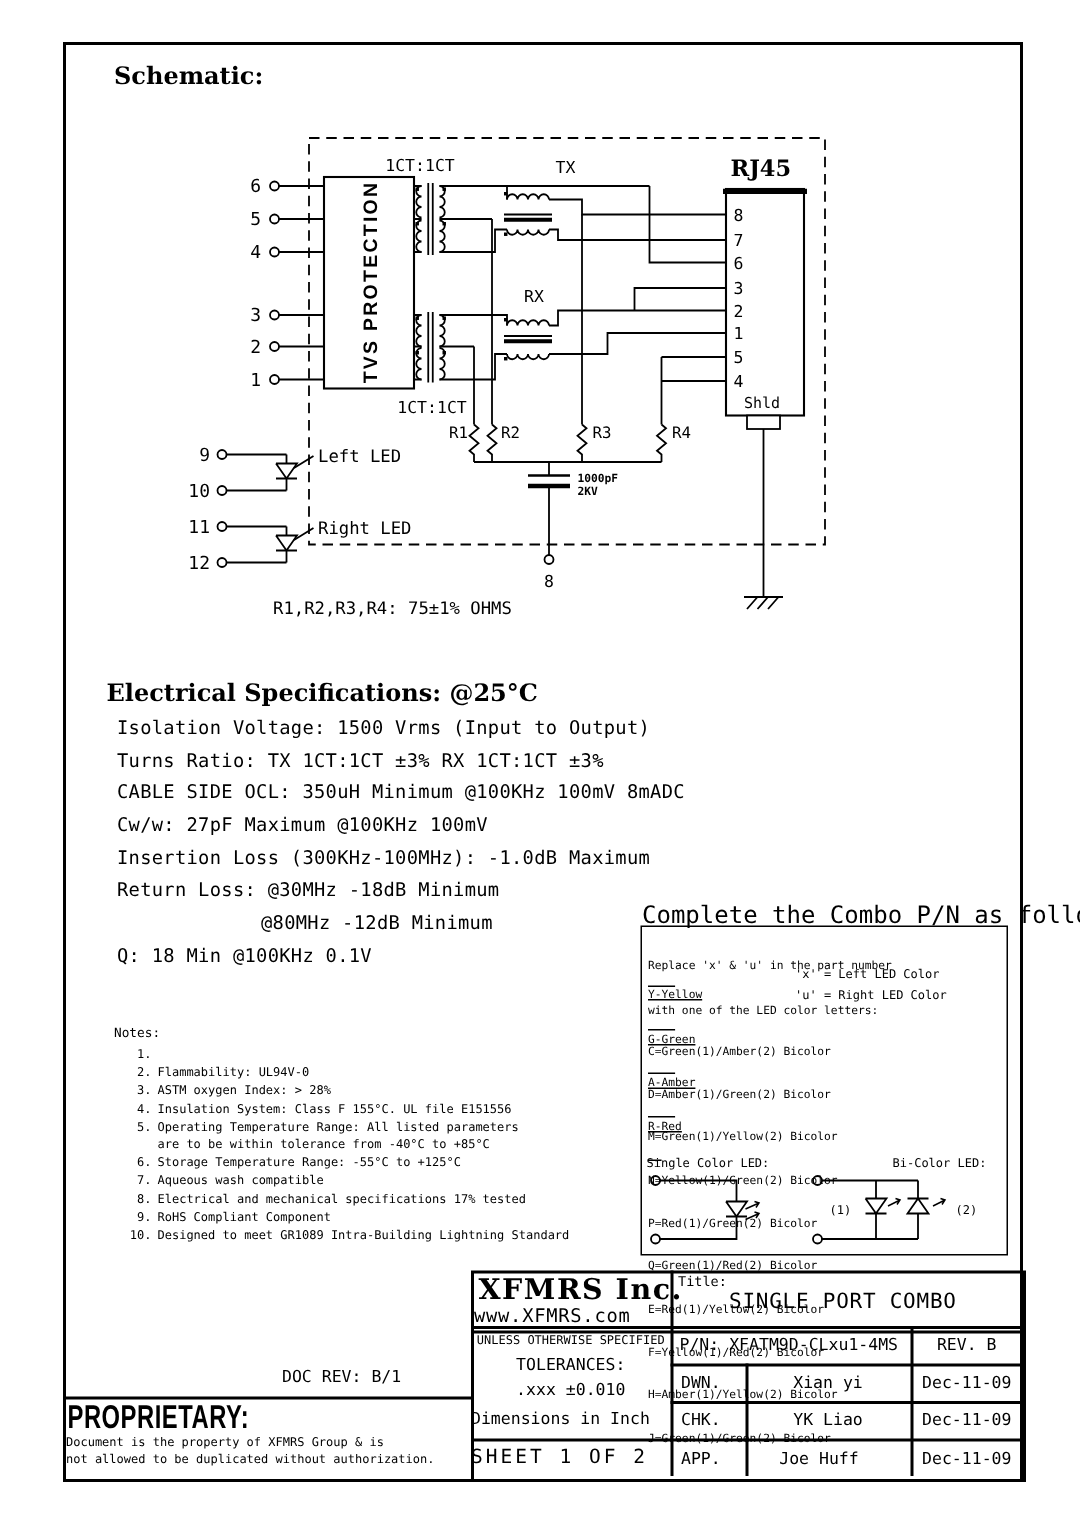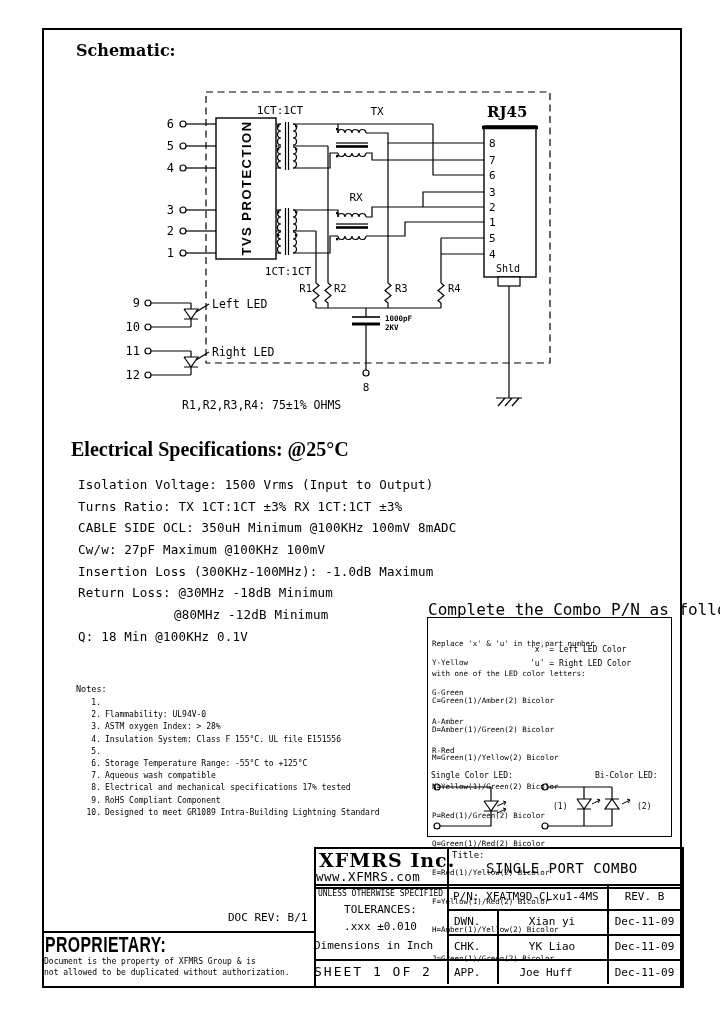--- a/index.html
+++ b/index.html
@@ -208,21 +208,21 @@
     <text class="smono" font-size="12" text-anchor="end" x="140" y="355">11</text>
     <text class="smono" font-size="12" text-anchor="end" x="140" y="379">12</text>
     <text class="smono" font-size="11.5" x="212" y="308">Left LED</text>
     <text class="smono" font-size="11.5" x="212" y="356">Right LED</text>
   </svg>
 
   <div class="abs serifb" style="left:76px;top:41px;font-size:16px;">Schematic:</div>
 
   <div class="abs mono" style="left:182px;top:398px;font-size:11.5px;">R1,R2,R3,R4: 75±1% OHMS</div>
 
-  <div class="abs serifb" style="left:71px;top:438px;font-size:20px;font-family:Liberation Serif, serif;">Electrical Specifications: @25°C</div>
+  <div class="abs serifb" style="left:71px;top:452px;font-size:16px;">Electrical Specifications: @25°C</div>
 
   <div class="specline mono" style="left:78px;top:477px;">Isolation Voltage:   1500 Vrms (Input to Output)</div>
   <div class="specline mono" style="left:78px;top:499px;">Turns Ratio: TX 1CT:1CT ±3% RX 1CT:1CT ±3%</div>
   <div class="specline mono" style="left:78px;top:520px;">CABLE SIDE OCL: 350uH Minimum @100KHz 100mV 8mADC</div>
   <div class="specline mono" style="left:78px;top:542px;">Cw/w: 27pF Maximum @100KHz 100mV</div>
   <div class="specline mono" style="left:78px;top:564px;">Insertion Loss (300KHz-100MHz): -1.0dB Maximum</div>
   <div class="specline mono" style="left:78px;top:585px;">Return Loss: @30MHz  -18dB Minimum</div>
   <div class="specline mono" style="left:174px;top:607px;">@80MHz  -12dB Minimum</div>
   <div class="specline mono" style="left:78px;top:629px;">Q: 18 Min @100KHz 0.1V</div>
 
@@ -238,20 +238,22 @@
     <div class="note-row">
         <span class="note-num">3.</span>
         <span class="note-text">ASTM oxygen Index: &gt; 28%</span>
       </div>
     <div class="note-row">
         <span class="note-num">4.</span>
         <span class="note-text">Insulation System: Class F 155°C. UL file E151556</span>
       </div>
     <div class="note-row">
         <span class="note-num">5.</span>
+        <span class="note-text">Operating Temperature Range: All listed parameters
+are to be within tolerance from -40°C to +85°C</span>
       </div>
     <div class="note-row">
         <span class="note-num">6.</span>
         <span class="note-text">Storage Temperature Range: -55°C to +125°C</span>
       </div>
     <div class="note-row">
         <span class="note-num">7.</span>
         <span class="note-text">Aqueous wash compatible</span>
       </div>
     <div class="note-row">
@@ -267,21 +269,21 @@
         <span class="note-text">Designed to meet GR1089 Intra-Building Lightning Standard</span>
       </div>
   </div>
 
   <div class="abs mono" style="left:428px;top:600px;font-size:16px;">Complete the Combo P/N as follows:</div>
   <div class="combo-box"></div>
   <div class="combo-list mono" style="left:432px;top:620px;">
     <div>Replace 'x' &amp; 'u' in the part number</div>
     <div>with one of the LED color letters:</div>
   </div>
-  <div class="combo-list mono" style="left:432px;top:639px;">
+  <div class="combo-list mono" style="left:432px;top:639px;text-decoration:underline;">
     <div>Y-Yellow</div>
     <div>G-Green</div>
     <div>A-Amber</div>
     <div>R-Red</div>
   </div>
   <div class="combo-line mono" style="left:530px;top:645px;font-size:8px;">'x' = Left LED Color</div>
   <div class="combo-line mono" style="left:530px;top:659px;font-size:8px;">'u' = Right LED Color</div>
   <div class="combo-list mono" style="left:432px;top:677px;line-height:9.55px;">
     <div>C=Green(1)/Amber(2) Bicolor</div>
     <div>D=Amber(1)/Green(2) Bicolor</div>
@@ -329,20 +331,20 @@
   <div class="tb-text mono center" style="left:607px;top:915px;width:75px;">Dec-11-09</div>
 
   <div class="tb-text mono" style="left:454px;top:940px;">CHK.</div>
   <div class="tb-text mono center" style="left:497px;top:940px;width:110px;">YK Liao</div>
   <div class="tb-text mono center" style="left:607px;top:940px;width:75px;">Dec-11-09</div>
 
   <div class="tb-text mono" style="left:454px;top:966px;">APP.</div>
   <div class="tb-text mono center" style="left:497px;top:966px;width:98px;">Joe Huff</div>
   <div class="tb-text mono center" style="left:607px;top:966px;width:75px;">Dec-11-09</div>
 
-  <div class="abs mono" style="left:188px;top:911px;font-size:11px;margin-left:40px;">DOC REV: B/1</div>
+  <div class="abs mono" style="left:188px;top:911px;font-size:11px;">DOC REV: B/1</div>
 
   <div class="abs" style="left:42px;top:931px;width:272px;height:57px;border-top:2px solid #000;"></div>
   <div class="abs sans" style="left:45px;top:932px;font-size:22px;font-weight:bold;transform:scaleX(.72);transform-origin:left top;letter-spacing:.5px;">PROPRIETARY:</div>
   <div class="abs mono preline" style="left:44px;top:956px;font-size:8px;line-height:11px;">Document is the property of XFMRS Group &amp; is
 not allowed to be duplicated without authorization.</div>
 
 </div>
 
 </body></html>

